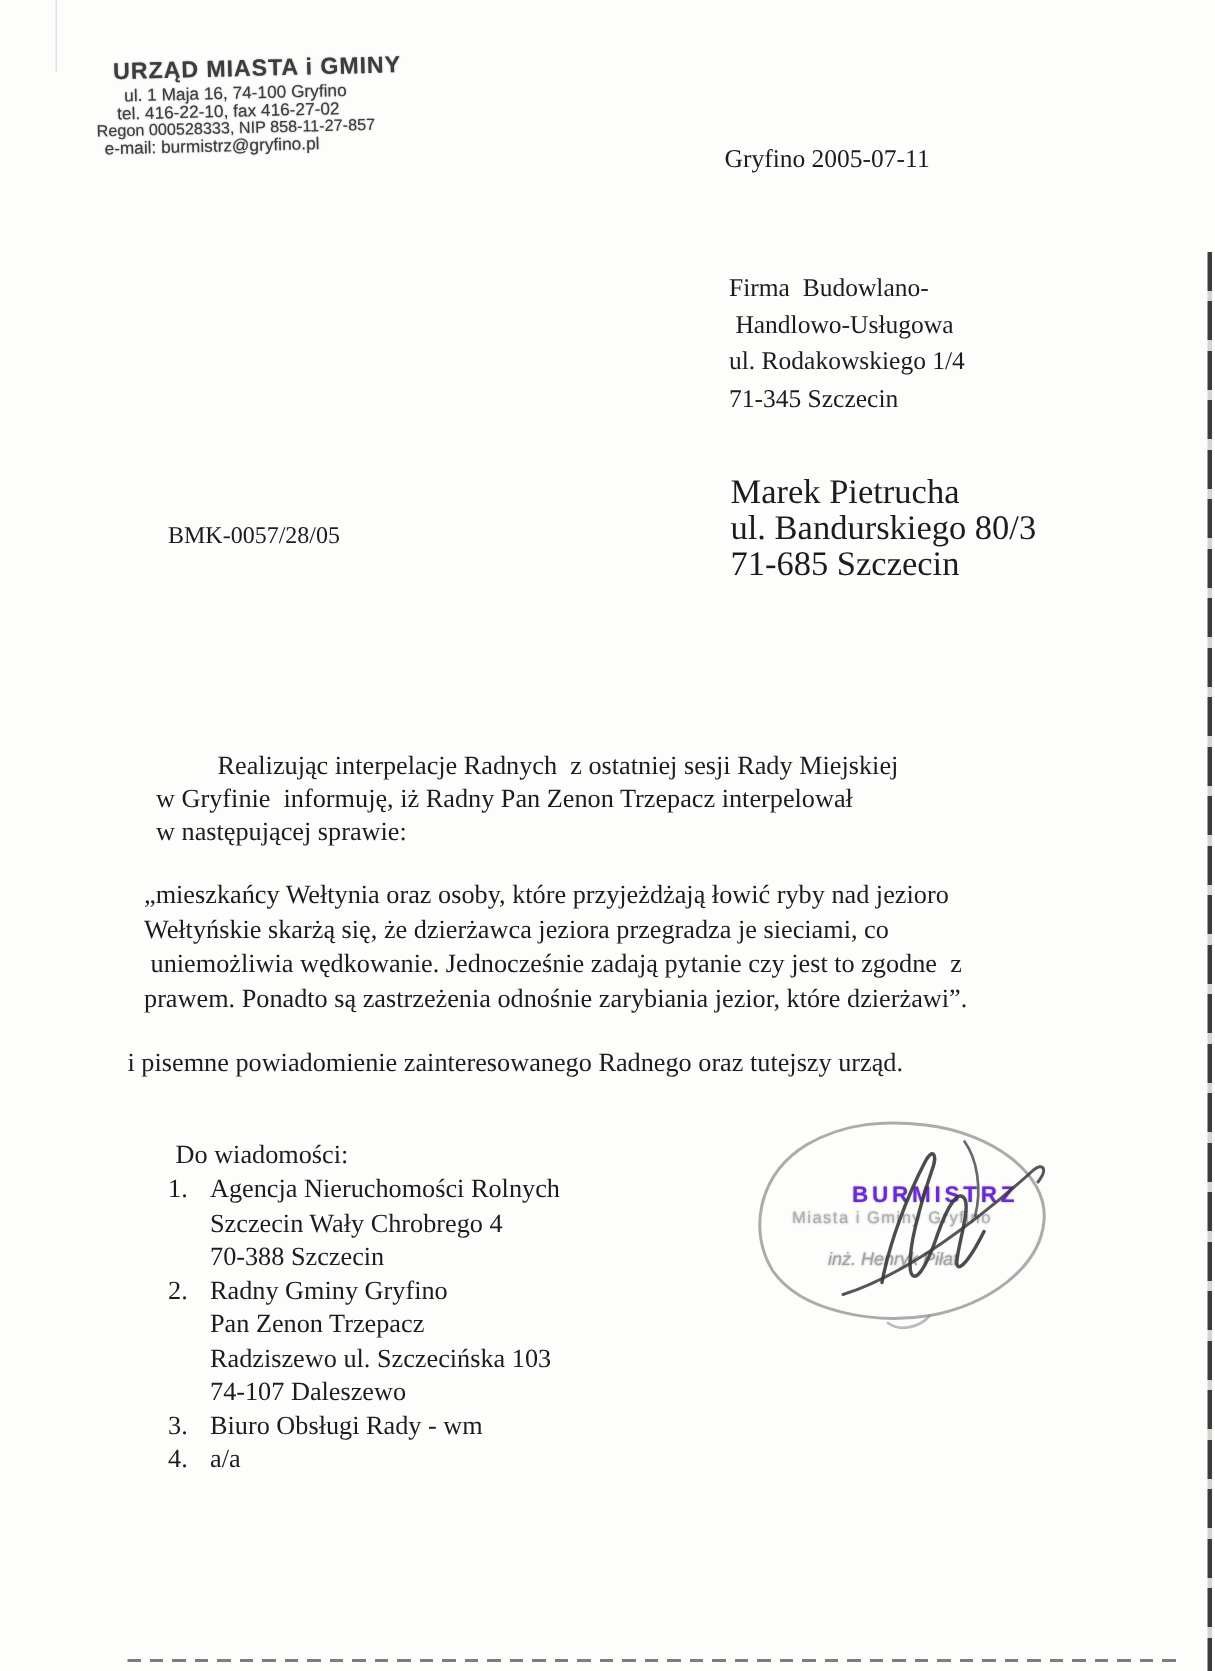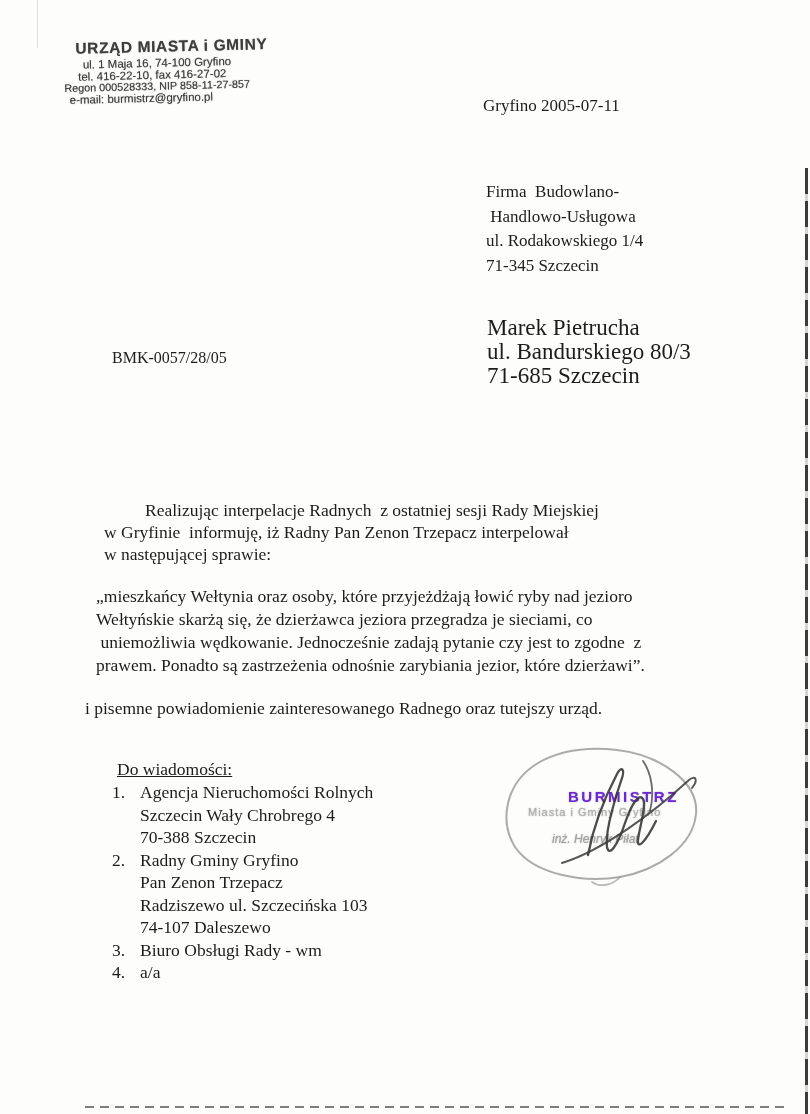--- a/index.html
+++ b/index.html
@@ -29,21 +29,21 @@
   .r-line{white-space:pre;}
   
   .para{position:absolute;font-size:17.5px;}
   .t-line{white-space:pre;}
   .para1{left:104px;top:499px;line-height:22px;}
   .para1 .indent{padding-left:41px;}
   .quote{left:84px;top:585px;line-height:23px;margin-left:12px;}
   .para2{left:85px;top:697px;line-height:22px;}
   .para2 .indent{padding-left:31px;}
   
-  .dist-heading{position:absolute;left:117px;top:759px;font-size:17.5px;text-decoration:underline;}
+  .dist-heading{position:absolute;left:117px;top:759px;font-size:17.5px;}
   .dist-list{position:absolute;left:112px;top:781px;font-size:17.5px;line-height:22.5px;}
   .dist-item{display:flex;}
   .dist-num{width:28px;flex:0 0 28px;}
   .dist-lines{flex:1;}
   
   .sig{position:absolute;left:492px;top:742px;width:226px;height:152px;}
   .sig-text{position:absolute;font-family:"Liberation Sans", sans-serif;white-space:pre;
     text-shadow:0 0 1.5px rgba(150,150,150,.9);}
   .sig-title{left:36px;top:46px;font-size:15px;font-weight:bold;letter-spacing:2.5px;color:#6d28d9;padding-left:40px;}
   .sig-sub{left:36px;top:64px;font-size:11px;letter-spacing:1px;color:#b0b0b0;}

